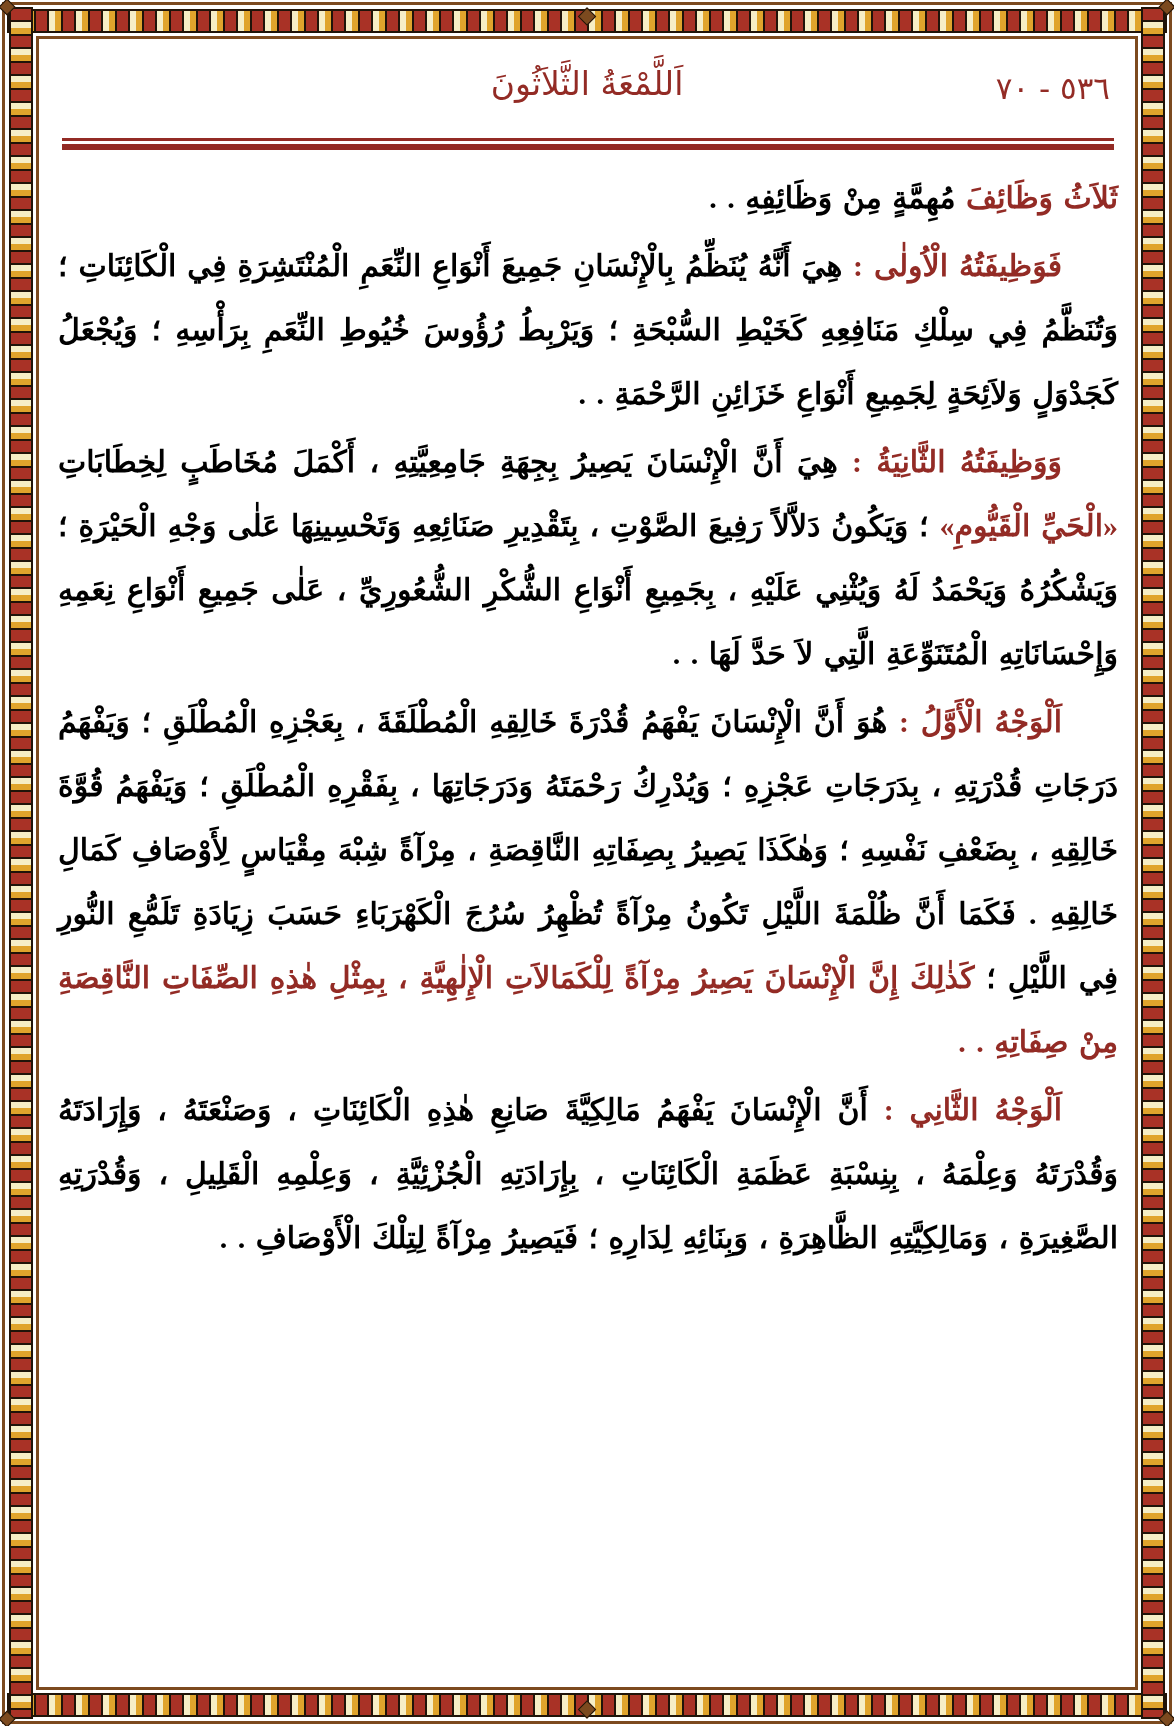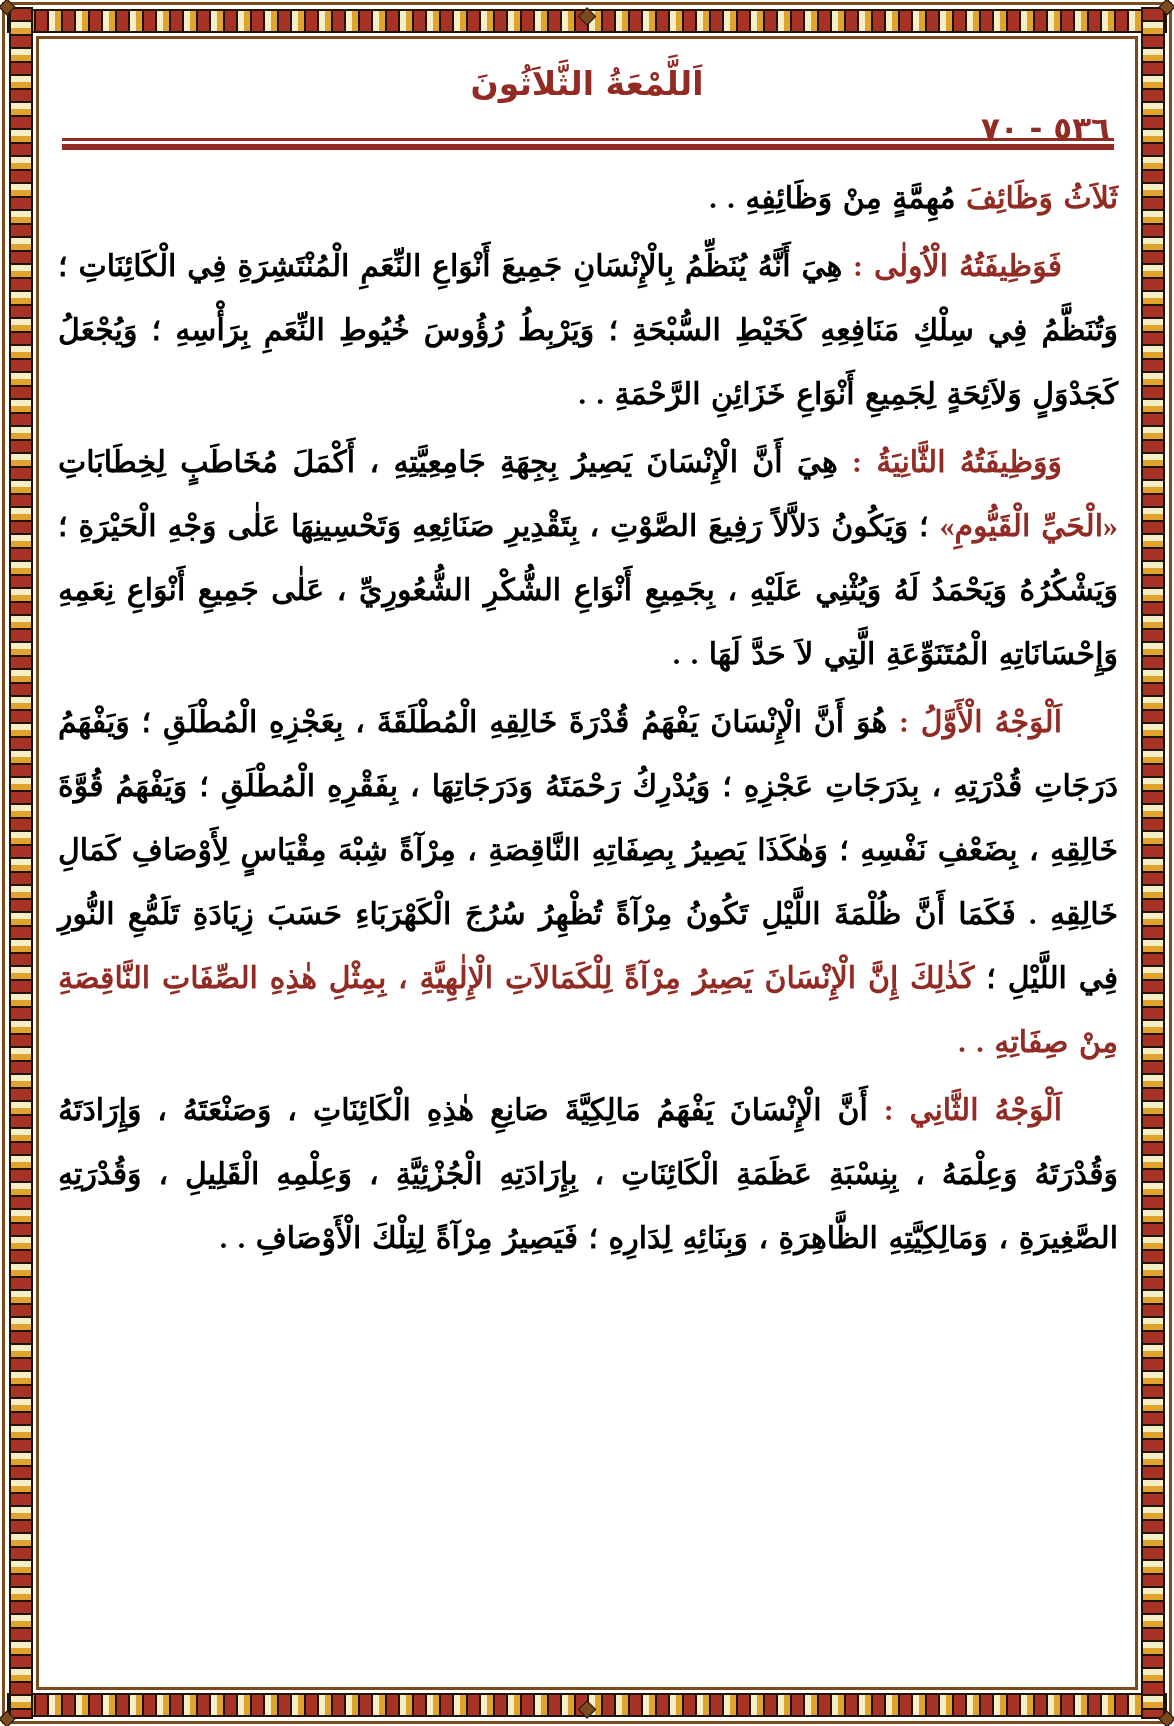--- a/index.html
+++ b/index.html
@@ -48,25 +48,25 @@
   .corner-bl{bottom:1px;left:1px;} .corner-br{bottom:1px;right:1px;}
   .center-diamond{
     position:absolute;left:50%;width:11px;height:11px;background:var(--frame-line);
     border:1px solid var(--outline);transform:translateX(-50%) rotate(45deg);
   }
   .diamond-top{top:10px;} .diamond-bottom{bottom:10px;}
 
   
   .page-title{
     position:absolute;top:64px;left:160px;right:160px;text-align:center;
-    color:var(--accent);font-size:33px;font-weight:bold;direction:rtl;
+    color:var(--accent);font-size:33px;font-weight:normal;direction:rtl;
   }
   .page-number{
     position:absolute;top:70px;right:64px;color:var(--accent);
-    font-size:31px;font-weight:bold;direction:rtl;letter-spacing:2px;margin-top:40px;
+    font-size:31px;font-weight:normal;direction:rtl;letter-spacing:2px;
   }
   .header-rule{
     position:absolute;top:138px;left:62px;right:60px;height:12px;
     border-top:3px solid var(--accent);border-bottom:6px solid var(--accent);
     box-sizing:border-box;
   }
 
   
   .content{
     position:absolute;top:166px;left:58px;right:56px;bottom:56px;

